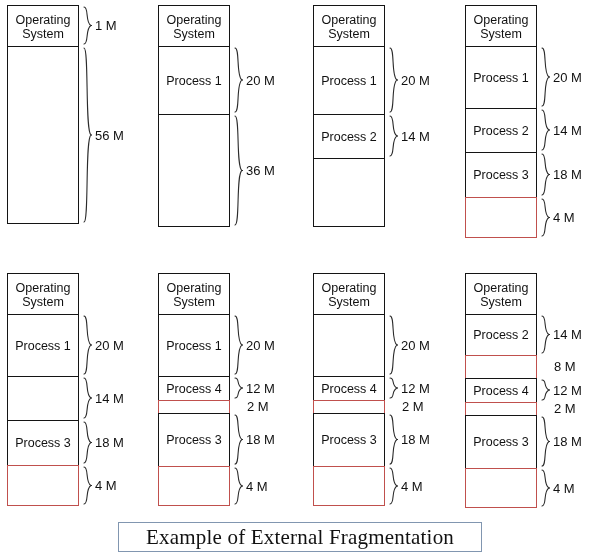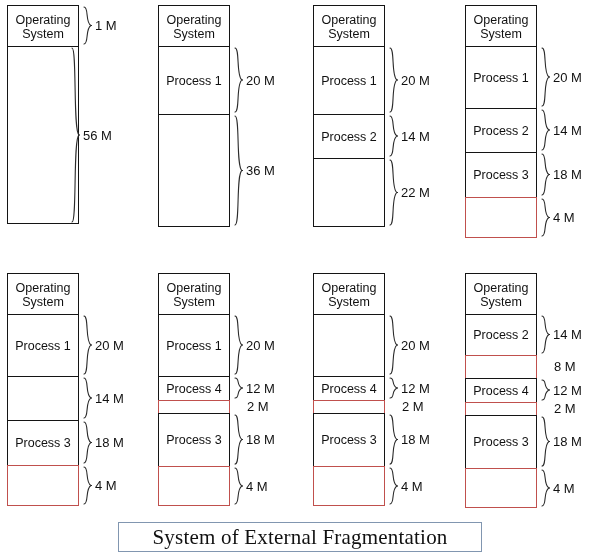--- a/index.html
+++ b/index.html
@@ -82,21 +82,21 @@
       </div>
       <div class="marker" style="left: 76px; top: 0px; height: 41px;">
         <span class="brace">
           <svg width="9" height="39" viewBox="0 0 9 39">
             <path d="M1,1 C6,1 2,16.5 8,19.5 C2,22.5 6,38 1,38" fill="none" stroke="#2b2b2b" stroke-width="1.1" stroke-linecap="round"></path>
             <line x1="8" y1="19.5" x2="11" y2="19.5" stroke="#2b2b2b" stroke-width="1.1"></line>
           </svg>
         </span>
         <span class="lbl">1 M</span>
       </div>
-      <div class="marker" style="left: 64px; top: 41px; height: 178px;">
+      <div class="marker" style="left: 76px; top: 41px; height: 178px;">
         <span class="brace">
           <svg width="9" height="176" viewBox="0 0 9 176">
             <path d="M1,1 C6,1 2,85 8,88 C2,91 6,175 1,175" fill="none" stroke="#2b2b2b" stroke-width="1.1" stroke-linecap="round"></path>
             <line x1="8" y1="88" x2="11" y2="88" stroke="#2b2b2b" stroke-width="1.1"></line>
           </svg>
         </span>
         <span class="lbl">56 M</span>
       </div>
     </div>
     <div class="diagram" style="left: 158px; top: 5px; width: 72px; height: 222px;">
@@ -154,29 +154,20 @@
       </div>
       <div class="marker" style="left: 76px; top: 109px; height: 44px;">
         <span class="brace">
           <svg width="9" height="42" viewBox="0 0 9 42">
             <path d="M1,1 C6,1 2,18 8,21 C2,24 6,41 1,41" fill="none" stroke="#2b2b2b" stroke-width="1.1" stroke-linecap="round"></path>
             <line x1="8" y1="21" x2="11" y2="21" stroke="#2b2b2b" stroke-width="1.1"></line>
           </svg>
         </span>
         <span class="lbl">14 M</span>
       </div>
-      <div class="marker" style="left: 76px; top: 153px; height: 69px;">
-        <span class="brace">
-          <svg width="9" height="67" viewBox="0 0 9 67">
-            <path d="M1,1 C6,1 2,30.5 8,33.5 C2,36.5 6,66 1,66" fill="none" stroke="#2b2b2b" stroke-width="1.1" stroke-linecap="round"></path>
-            <line x1="8" y1="33.5" x2="11" y2="33.5" stroke="#2b2b2b" stroke-width="1.1"></line>
-          </svg>
-        </span>
-        <span class="lbl">22 M</span>
-      </div>
     </div>
     <div class="diagram" style="left: 465px; top: 5px; width: 72px; height: 233px;">
       <div class="memcol">
         <div class="blk os" style="height: 41px;">
           <span>Operating</span>
           <span>System</span>
         </div>
         <div class="blk" style="height: 62px;">
           <span>Process 1</span>
         </div>
@@ -448,13 +439,13 @@
           <svg width="9" height="38" viewBox="0 0 9 38">
             <path d="M1,1 C6,1 2,16 8,19 C2,22 6,37 1,37" fill="none" stroke="#2b2b2b" stroke-width="1.1" stroke-linecap="round"></path>
             <line x1="8" y1="19" x2="11" y2="19" stroke="#2b2b2b" stroke-width="1.1"></line>
           </svg>
         </span>
         <span class="lbl">4 M</span>
       </div>
     </div>
   </div>
 
-<div id="caption" style="left: 118px; top: 522px; width: 364px; height: 30px;">System of  External Fragmentation</div>
+<div id="caption" style="left: 118px; top: 522px; width: 364px; height: 30px;">Example of  External Fragmentation</div>
 
 </body></html>

